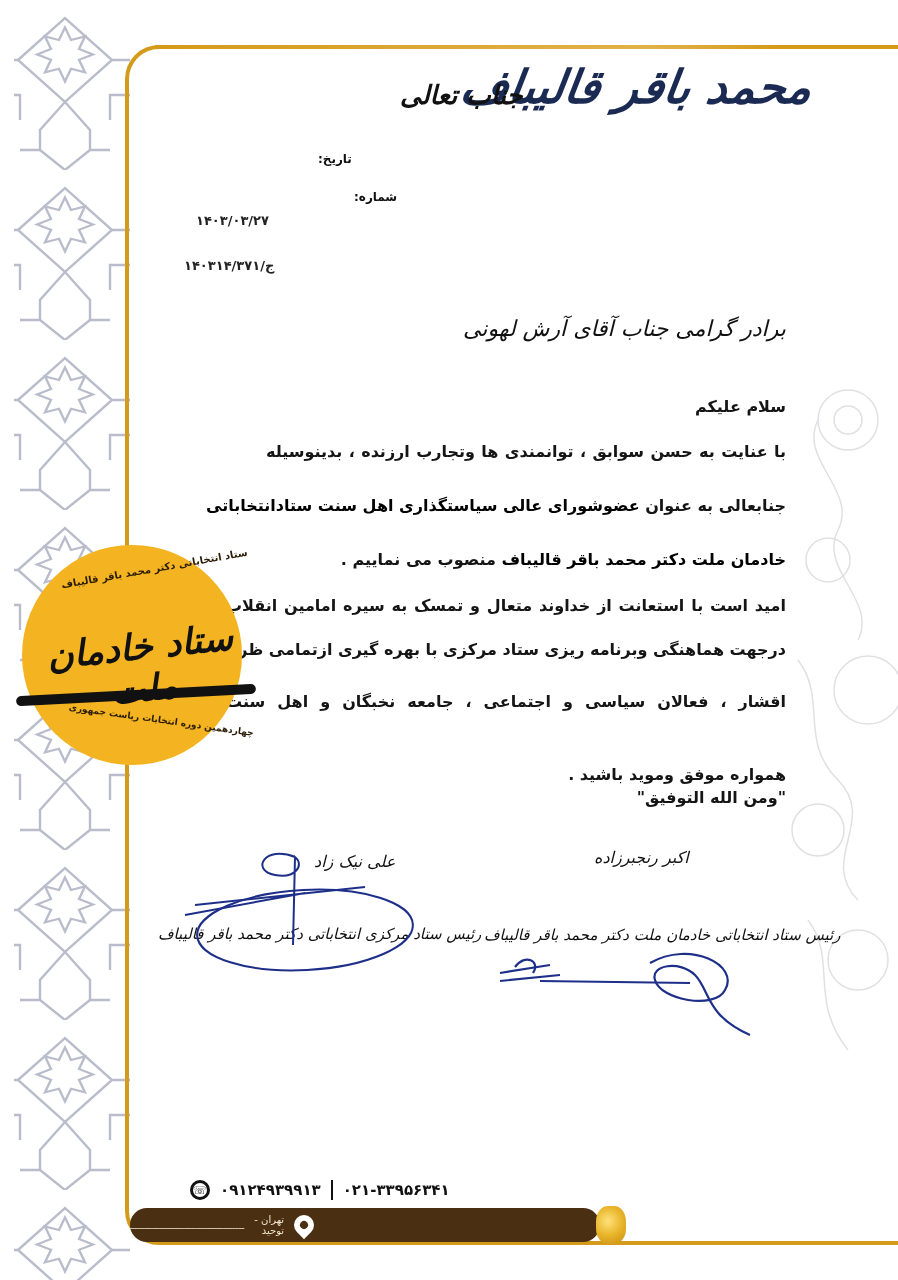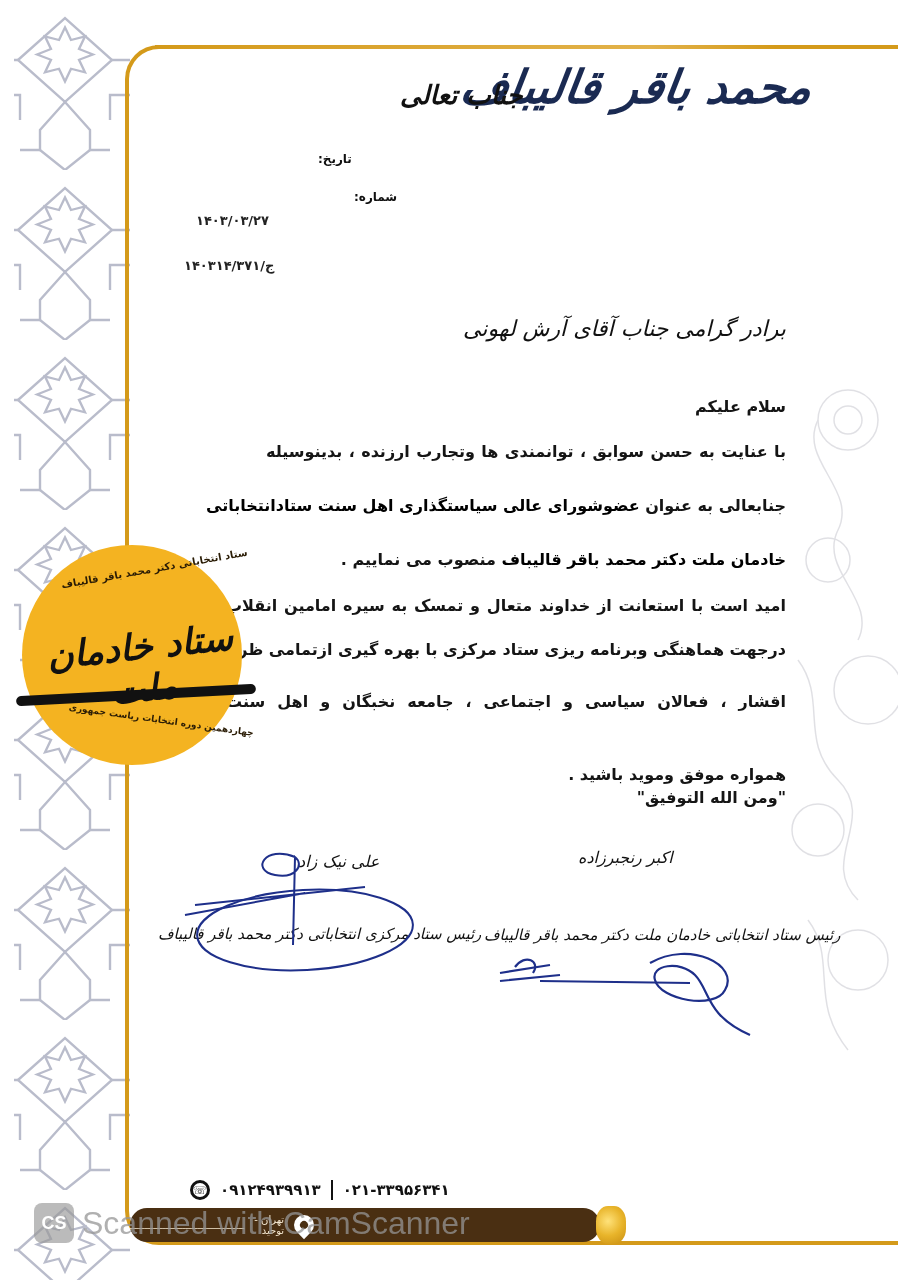--- a/index.html
+++ b/index.html
@@ -106,20 +106,21 @@
     .body-line.left { text-align-last: right; }
     .body-line .strong { font-size: 16px; font-weight: 900; color: #000; }
     
     .sig-name {
       position: absolute;
       font-family: "DejaVu Serif", serif;
       font-style: italic;
       font-size: 16px;
       color: #111;
       direction: rtl;
+      margin-left: 16px;
     }
     .sig-title {
       position: absolute;
       font-family: "DejaVu Serif", serif;
       font-style: italic;
       font-size: 15px;
       color: #111;
       direction: rtl;
       white-space: nowrap;
     }
@@ -341,18 +342,14 @@
   <div class="address-bar">
     <span class="pin-icon"></span>
     <span class="address-city">
       <span>تهران -</span><br>
       <span>توحید</span>
     </span>
     <span class="address-text">ـــــــــــــــــــــــــــــــــــــــ</span>
   </div>
   <div class="gold-ornament"></div>
 
-  <div class="watermark">
-    <span class="cs-logo">CS</span>
-    <span>Scanned with CamScanner</span>
-  </div>
 
 </div>
 
 </body></html>

